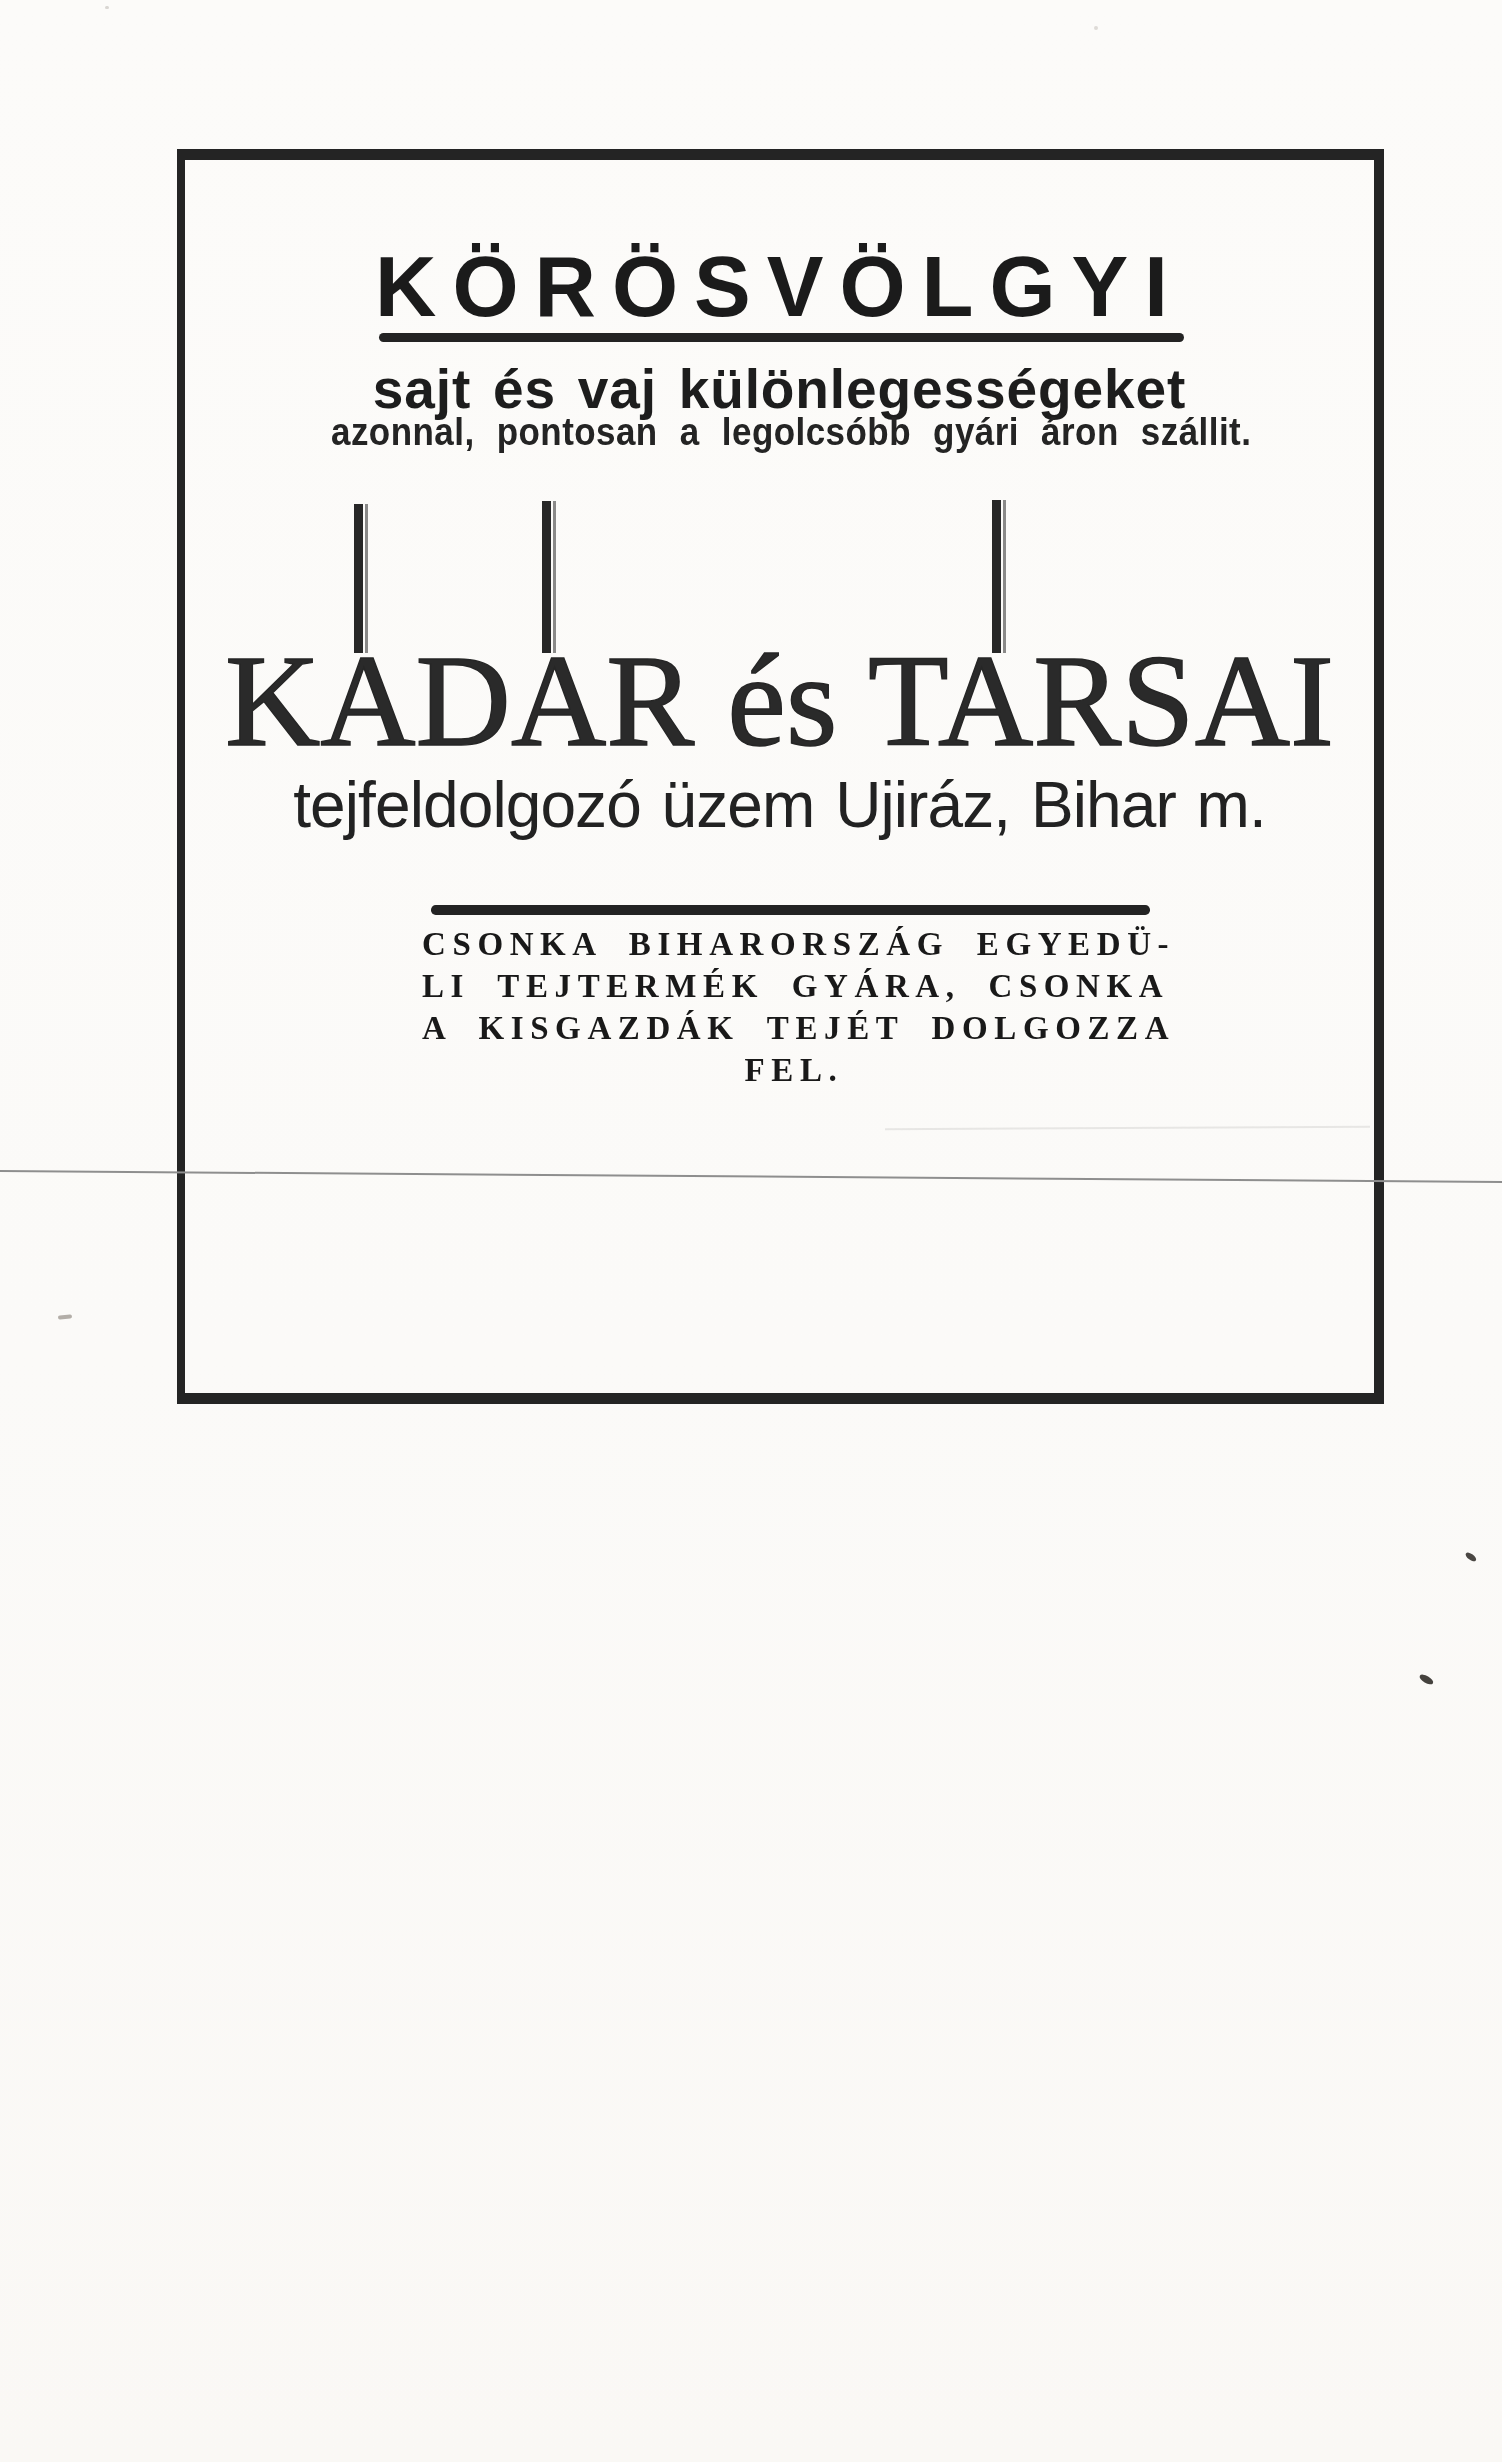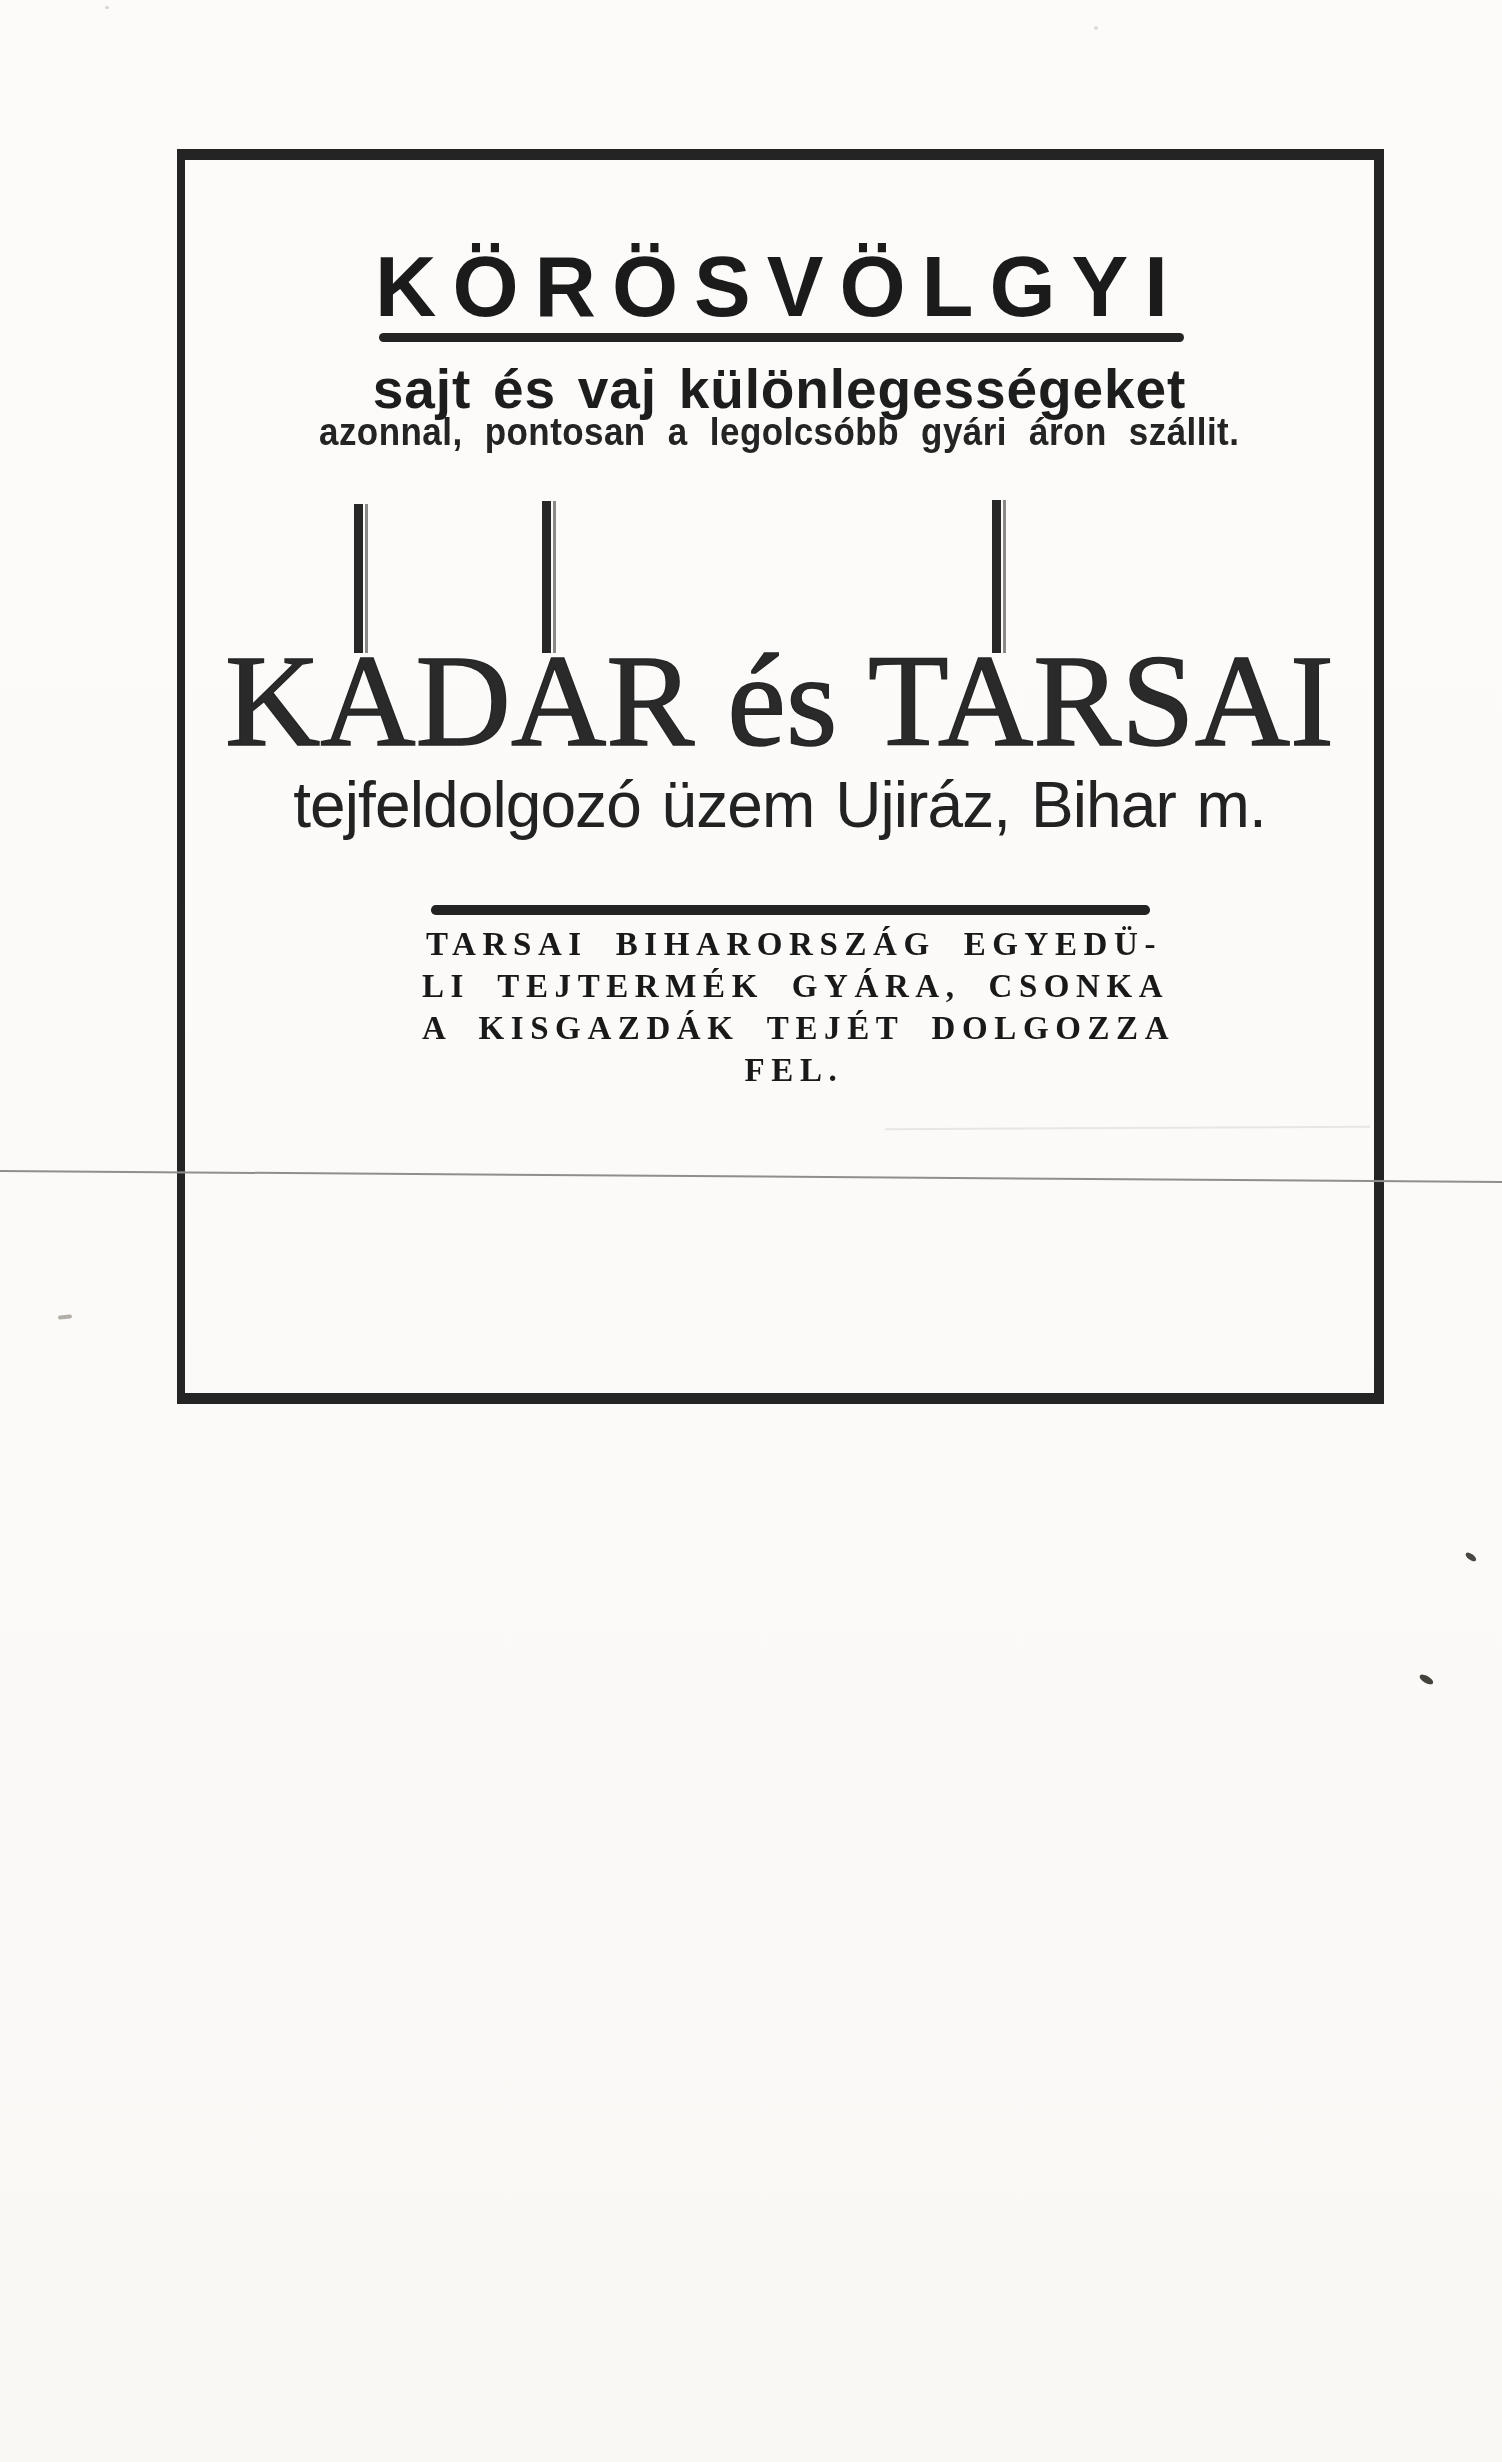--- a/index.html
+++ b/index.html
@@ -36,21 +36,21 @@
     background:#232323;border-radius:4.7px;
   }
   .tagline{
     top:197px;left:0;width:100%;
     text-align:center;
     font-size:55px;font-weight:bold;
     letter-spacing:0.9px;word-spacing:5.6px;
     color:#1d1d1d;white-space:nowrap;
   }
   .subtagline-wrap{
-    top:251px;left:0;width:100%;text-align:center;white-space:nowrap;
+    top:251px;left:12px;width:100%;text-align:center;white-space:nowrap;
   }
   .subtagline-wrap span{
     display:inline-block;
     transform:scaleX(0.92);transform-origin:center;
     font-size:38px;font-weight:bold;
     letter-spacing:0.5px;word-spacing:13px;
     color:#242424;
   }
 
   
@@ -143,21 +143,21 @@
     <div class="abs accent-bar bar2"></div>
     <div class="abs accent-bar bar3"></div>
 
     <div class="abs company-name">KADAR és TARSAI</div>
 
     <div class="abs company-descriptor">tejfeldolgozó üzem Ujiráz, Bihar m.</div>
 
     <div class="abs footer-rule"></div>
 
     <div class="abs footer-block">
-      <div class="footer-line">TARSAI BIHARORSZÁG EGYEDÜ-</div>
+      <div class="footer-line">CSONKA BIHARORSZÁG EGYEDÜ-</div>
       <div class="footer-line">LI TEJTERMÉK GYÁRA, CSONKA</div>
       <div class="footer-line">A KISGAZDÁK TEJÉT DOLGOZZA</div>
       <div class="footer-line">FEL.</div>
     </div>
 
   </div>
 
   <div class="abs page-rule"></div>
   <div class="abs faint-line"></div>
   <div class="abs speck-dash"></div>

